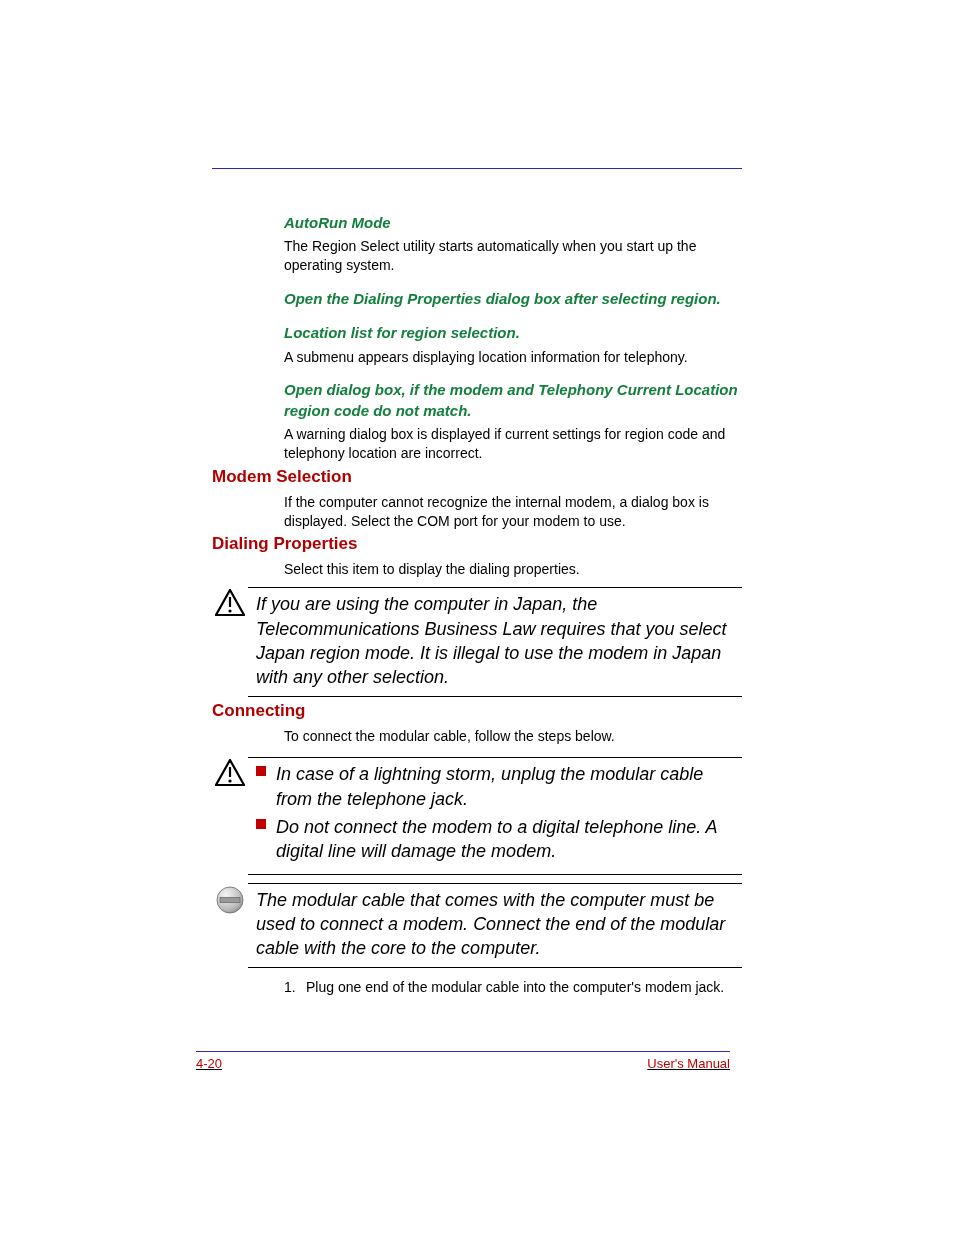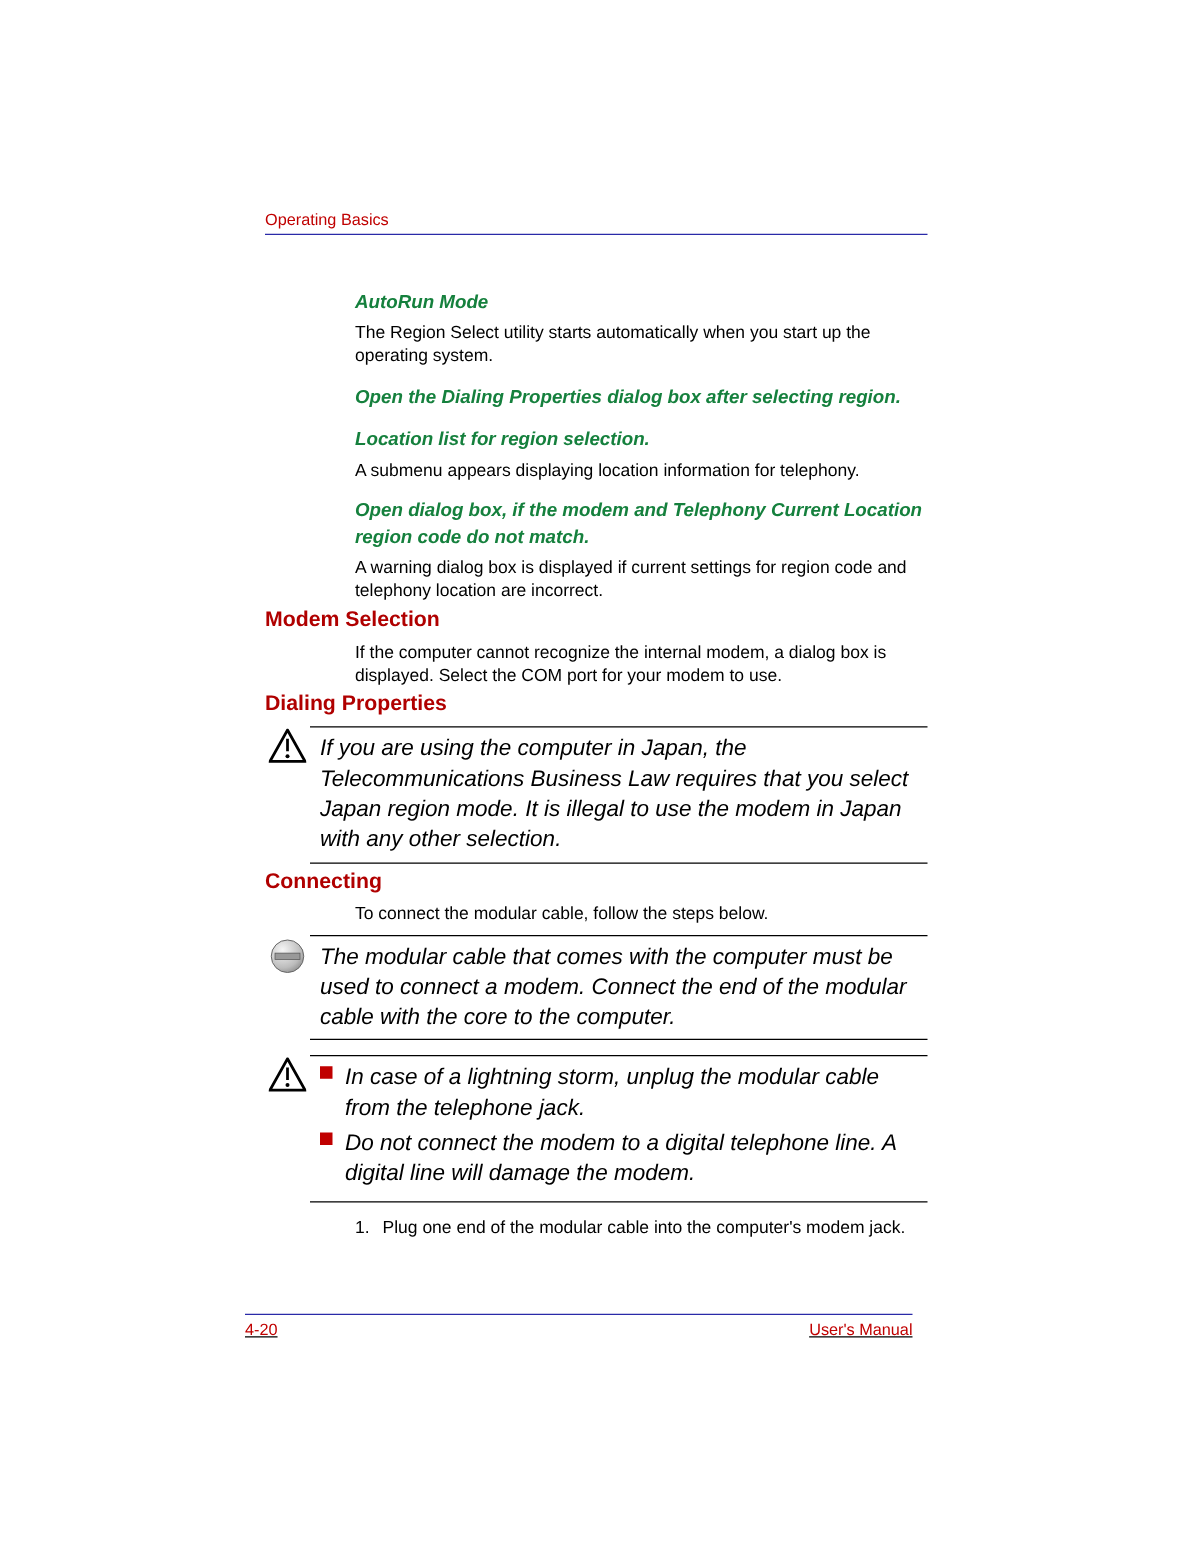--- a/index.html
+++ b/index.html
@@ -116,21 +116,20 @@
     color: #c00000;
     margin-top: 4px;
   }
   svg { display: block; }
 </style>
 </head>
 <body>
 
 <div class="page">
 
-  <div class="header-label">Operating Basics</div>
   <hr class="header-rule">
 
   <div class="content">
 
     <div class="sub-indent">
       <div class="sub-heading-italic">AutoRun Mode</div>
       <p class="body-text">The Region Select utility starts automatically when you start up the operating system.</p>
 
       <div class="sub-heading-italic">Open the Dialing Properties dialog box after selecting region.</div>
 
@@ -140,37 +139,60 @@
       <div class="sub-heading-italic">Open dialog box, if the modem and Telephony Current Location region code do not match.</div>
       <p class="body-text">A warning dialog box is displayed if current settings for region code and telephony location are incorrect.</p>
     </div>
 
     <div class="section-heading">Modem Selection</div>
     <div class="sub-indent">
       <p class="body-text">If the computer cannot recognize the internal modem, a dialog box is displayed. Select the COM port for your modem to use.</p>
     </div>
 
     <div class="section-heading">Dialing Properties</div>
+    <div class="sub-indent">
+      <p class="body-text">Select this item to display the dialing properties.</p>
+    </div>
 
     <div class="callout">
       <div class="callout-icon">
         <svg width="30" height="28" viewBox="0 0 30 28">
           <polygon points="15,1 29,26 1,26" fill="none" stroke="#000" stroke-width="2.2"></polygon>
           <line x1="15" y1="8" x2="15" y2="18" stroke="#000" stroke-width="2.2"></line>
           <circle cx="15" cy="22" r="1.6" fill="#000"></circle>
         </svg>
       </div>
       <div class="callout-body">
         <span>If you are using the computer in Japan, the Telecommunications Business Law requires that you select Japan region mode. It is illegal to use the modem in Japan with any other selection.</span>
       </div>
     </div>
 
     <div class="section-heading">Connecting</div>
     <div class="sub-indent">
       <p class="body-text">To connect the modular cable, follow the steps below.</p>
+    </div>
+
+    <div class="callout" style="margin-top:12px">
+      <div class="callout-icon">
+        <svg width="30" height="28" viewBox="0 0 30 28">
+          <polygon points="15,1 29,26 1,26" fill="none" stroke="#000" stroke-width="2.2"></polygon>
+          <line x1="15" y1="8" x2="15" y2="18" stroke="#000" stroke-width="2.2"></line>
+          <circle cx="15" cy="22" r="1.6" fill="#000"></circle>
+        </svg>
+      </div>
+      <div class="callout-body">
+        <div class="bulleted">
+          <div class="sq"></div>
+          <div class="txt">In case of a lightning storm, unplug the modular cable from the telephone jack.</div>
+        </div>
+        <div class="bulleted">
+          <div class="sq"></div>
+          <div class="txt">Do not connect the modem to a digital telephone line. A digital line will damage the modem.</div>
+        </div>
+      </div>
     </div>
 
     <div class="callout">
       <div class="callout-icon">
         <svg width="30" height="30" viewBox="0 0 30 30">
           <defs>
             <radialGradient id="g1" cx="0.35" cy="0.3" r="0.8">
               <stop offset="0%" stop-color="#f5f5f5"></stop>
               <stop offset="70%" stop-color="#bcbcbc"></stop>
               <stop offset="100%" stop-color="#8a8a8a"></stop>
@@ -178,40 +200,20 @@
           </defs>
           <circle cx="15" cy="15" r="13" fill="url(#g1)" stroke="#666" stroke-width="0.8"></circle>
           <rect x="5" y="12.5" width="20" height="5" fill="#999" stroke="#555" stroke-width="0.6"></rect>
         </svg>
       </div>
       <div class="callout-body">
         <span>The modular cable that comes with the computer must be used to connect a modem. Connect the end of the modular cable with the core to the computer.</span>
       </div>
     </div>
 
-    <div class="callout" style="margin-top:12px">
-      <div class="callout-icon">
-        <svg width="30" height="28" viewBox="0 0 30 28">
-          <polygon points="15,1 29,26 1,26" fill="none" stroke="#000" stroke-width="2.2"></polygon>
-          <line x1="15" y1="8" x2="15" y2="18" stroke="#000" stroke-width="2.2"></line>
-          <circle cx="15" cy="22" r="1.6" fill="#000"></circle>
-        </svg>
-      </div>
-      <div class="callout-body">
-        <div class="bulleted">
-          <div class="sq"></div>
-          <div class="txt">In case of a lightning storm, unplug the modular cable from the telephone jack.</div>
-        </div>
-        <div class="bulleted">
-          <div class="sq"></div>
-          <div class="txt">Do not connect the modem to a digital telephone line. A digital line will damage the modem.</div>
-        </div>
-      </div>
-    </div>
-
     <div class="sub-indent">
       <div class="numbered">
         <div class="num">1.</div>
         <div>Plug one end of the modular cable into the computer's modem jack.</div>
       </div>
     </div>
 
   </div>
 
   <div class="footer">

